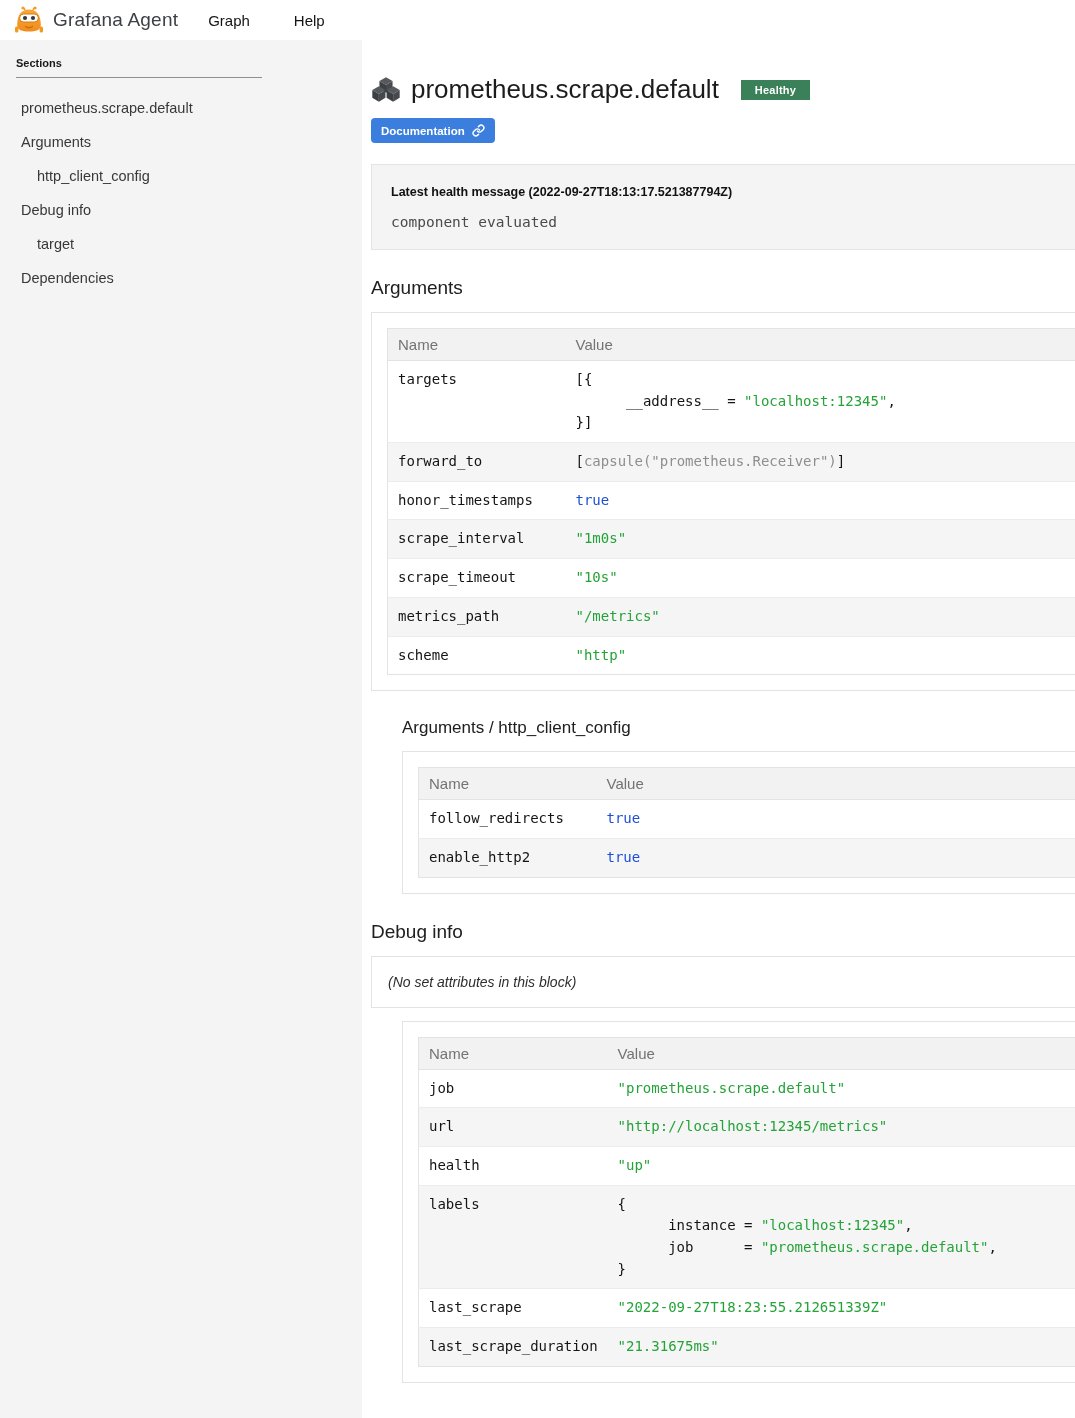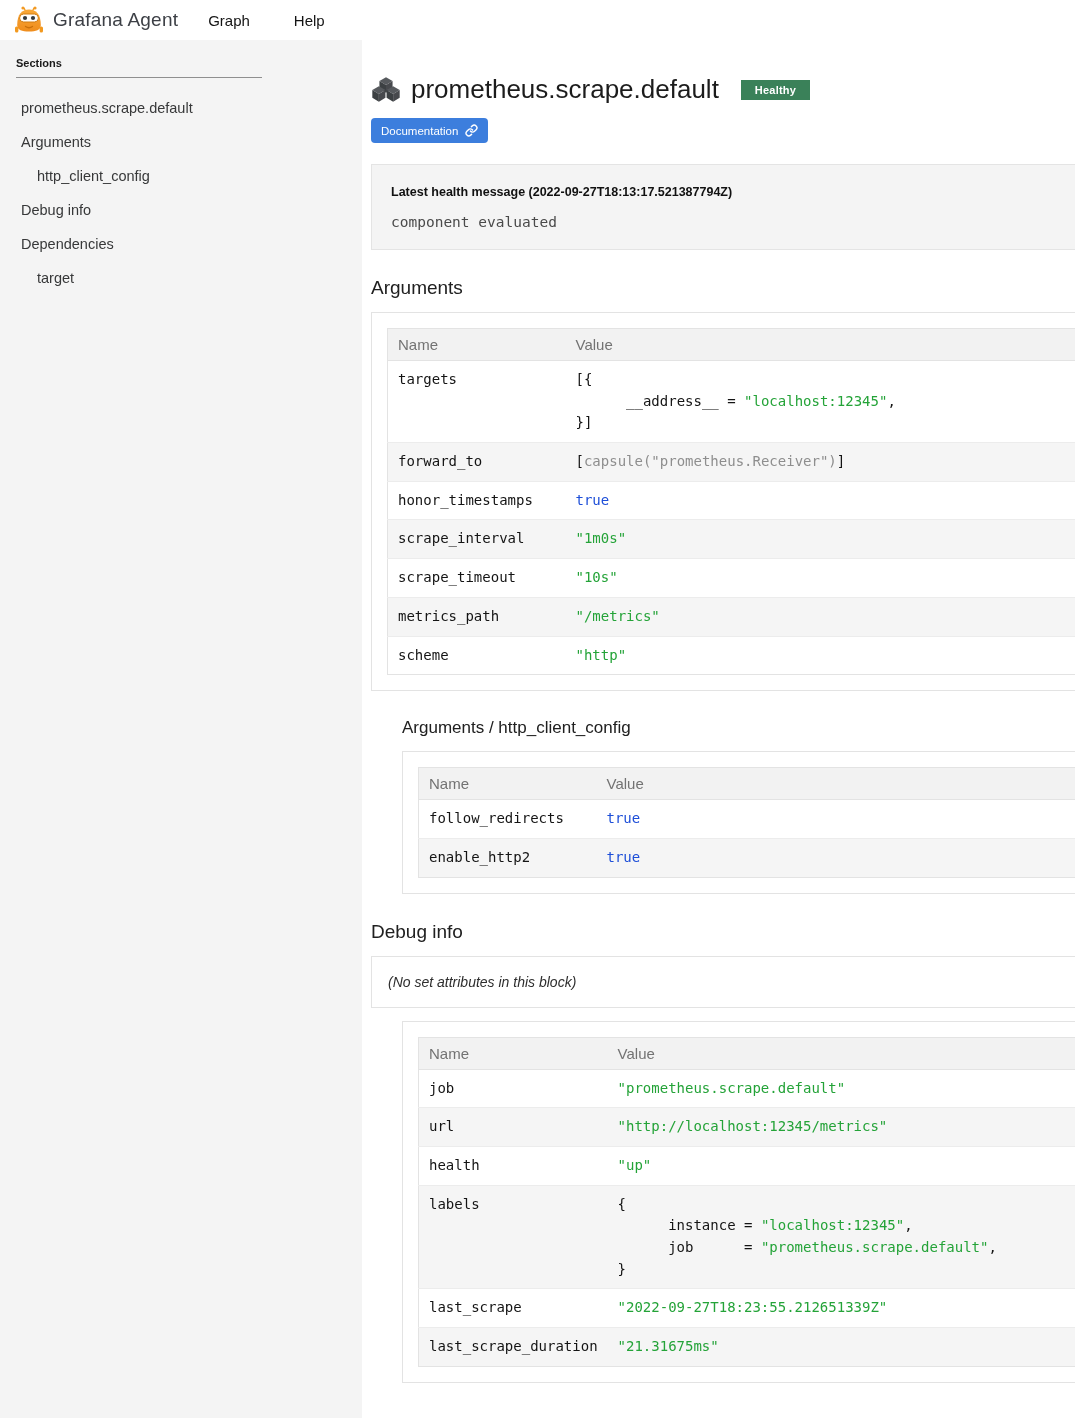--- a/index.html
+++ b/index.html
@@ -68,21 +68,21 @@
     margin-left: 22px;
     letter-spacing: .2px;
   }
   .doc-btn {
     display: inline-flex;
     align-items: center;
     gap: 7px;
     background: #3c7edd;
     color: #ffffff;
     font-size: 11.5px;
-    font-weight: normal;
+    font-weight: bold;
     padding: 6px 10px;
     border-radius: 4px;
     margin-top: 13px;
     text-decoration: none;
     cursor: pointer;
   }
 
   
   .health-box {
     margin-top: 21px;
@@ -176,22 +176,22 @@
 
 <div class="layout">
   <aside class="sidebar">
     <div class="sections-title">Sections</div>
     <hr class="sidebar-divider">
     <nav>
         <a class="side-item">prometheus.scrape.default</a>
         <a class="side-item">Arguments</a>
         <a class="side-item indent">http_client_config</a>
         <a class="side-item">Debug info</a>
+        <a class="side-item indent">target</a>
         <a class="side-item">Dependencies</a>
-        <a class="side-item indent">target</a>
       </nav>
   </aside>
 
   <main class="content">
 
     <div class="title-row">
       <span class="component-icon" style="display:inline-flex;">
         <svg width="30" height="27" viewBox="0 0 32 28">
           <defs>
             <g id="cube">

